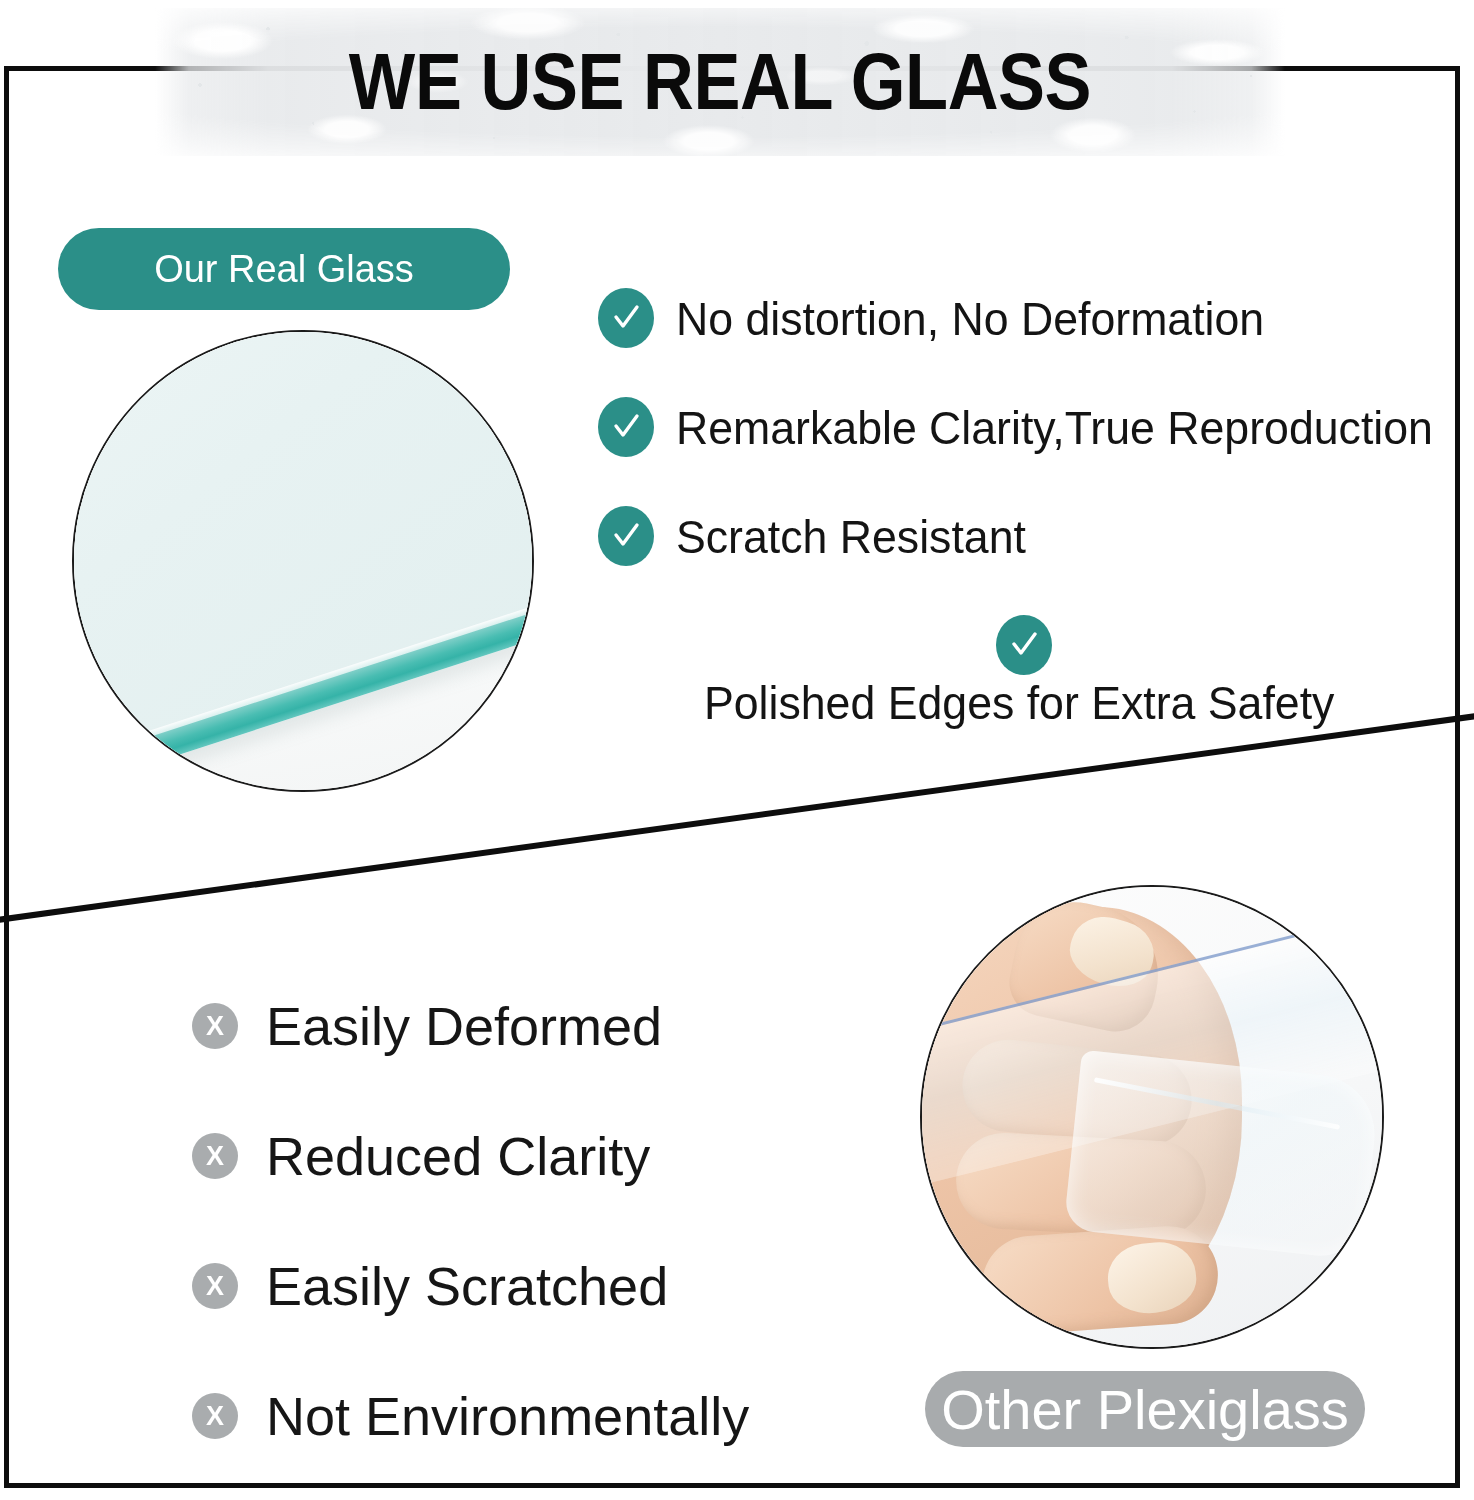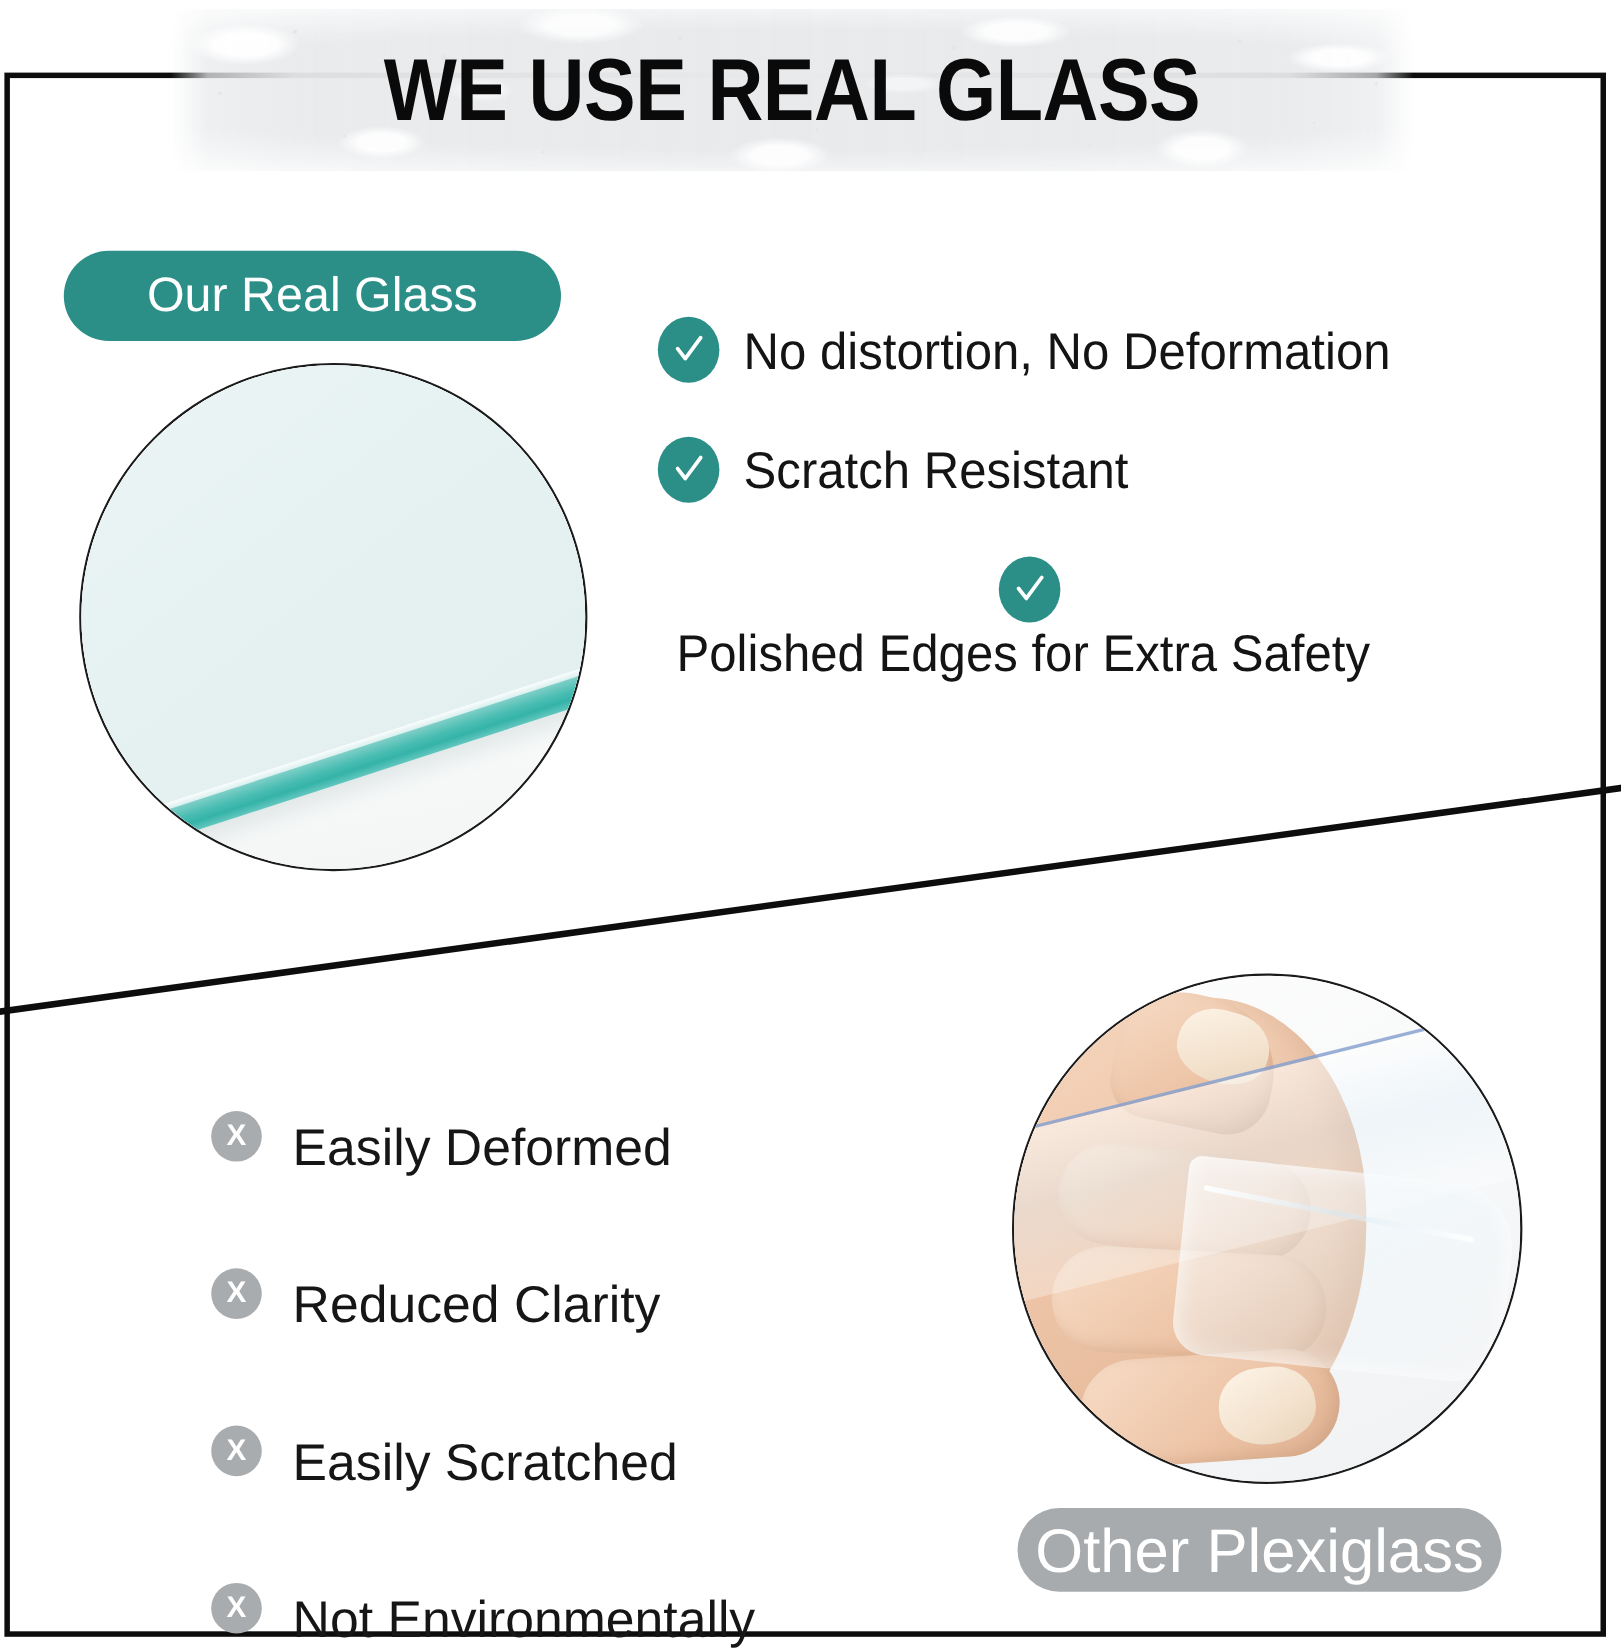--- a/index.html
+++ b/index.html
@@ -128,21 +128,21 @@
     border-radius: 999px;
     color: #ffffff;
     white-space: nowrap;
   }
   .pill-teal {
     left: 58px;
     top: 228px;
     width: 452px;
     height: 82px;
     background: #2b8f88;
-    font-size: 44px;
+    font-size: 38px;
   }
   .pill-gray {
     left: 925px;
     top: 1371px;
     width: 440px;
     height: 76px;
     background: #a8abad;
     font-size: 56px;
   }
 
@@ -339,23 +339,22 @@
     background: #a9acae;
     color: #ffffff;
     font-size: 27px;
     font-weight: bold;
     display: flex;
     align-items: center;
     justify-content: center;
     margin-right: 28px;
   }
   .bullet-text-con {
-    font-size: 47px;
+    font-size: 54px;
     color: #161616;
-    margin-top: 20px;
   }
 </style>
 </head>
 <body>
 
 <div id="infographic">
 
   <div class="frame"></div>
 
   <div class="divider-wrap">
@@ -383,20 +382,28 @@
 
     <div class="bullet-row">
       <span class="icon-check">
         <svg width="32" height="32" viewBox="0 0 32 32" aria-hidden="true">
           <path d="M6 15 L13 24 L27 5" fill="none" stroke="#ffffff" stroke-width="3.4" stroke-linecap="round" stroke-linejoin="round"></path>
         </svg>
       </span>
       <span class="bullet-text-pro">No distortion, No Deformation</span>
     </div>
 
+    <div class="bullet-row">
+      <span class="icon-check">
+        <svg width="32" height="32" viewBox="0 0 32 32" aria-hidden="true">
+          <path d="M6 15 L13 24 L27 5" fill="none" stroke="#ffffff" stroke-width="3.4" stroke-linecap="round" stroke-linejoin="round"></path>
+        </svg>
+      </span>
+      <span class="bullet-text-pro">Remarkable Clarity,True Reproduction</span>
+    </div>
 
     <div class="bullet-row">
       <span class="icon-check">
         <svg width="32" height="32" viewBox="0 0 32 32" aria-hidden="true">
           <path d="M6 15 L13 24 L27 5" fill="none" stroke="#ffffff" stroke-width="3.4" stroke-linecap="round" stroke-linejoin="round"></path>
         </svg>
       </span>
       <span class="bullet-text-pro">Scratch Resistant</span>
     </div>
 

